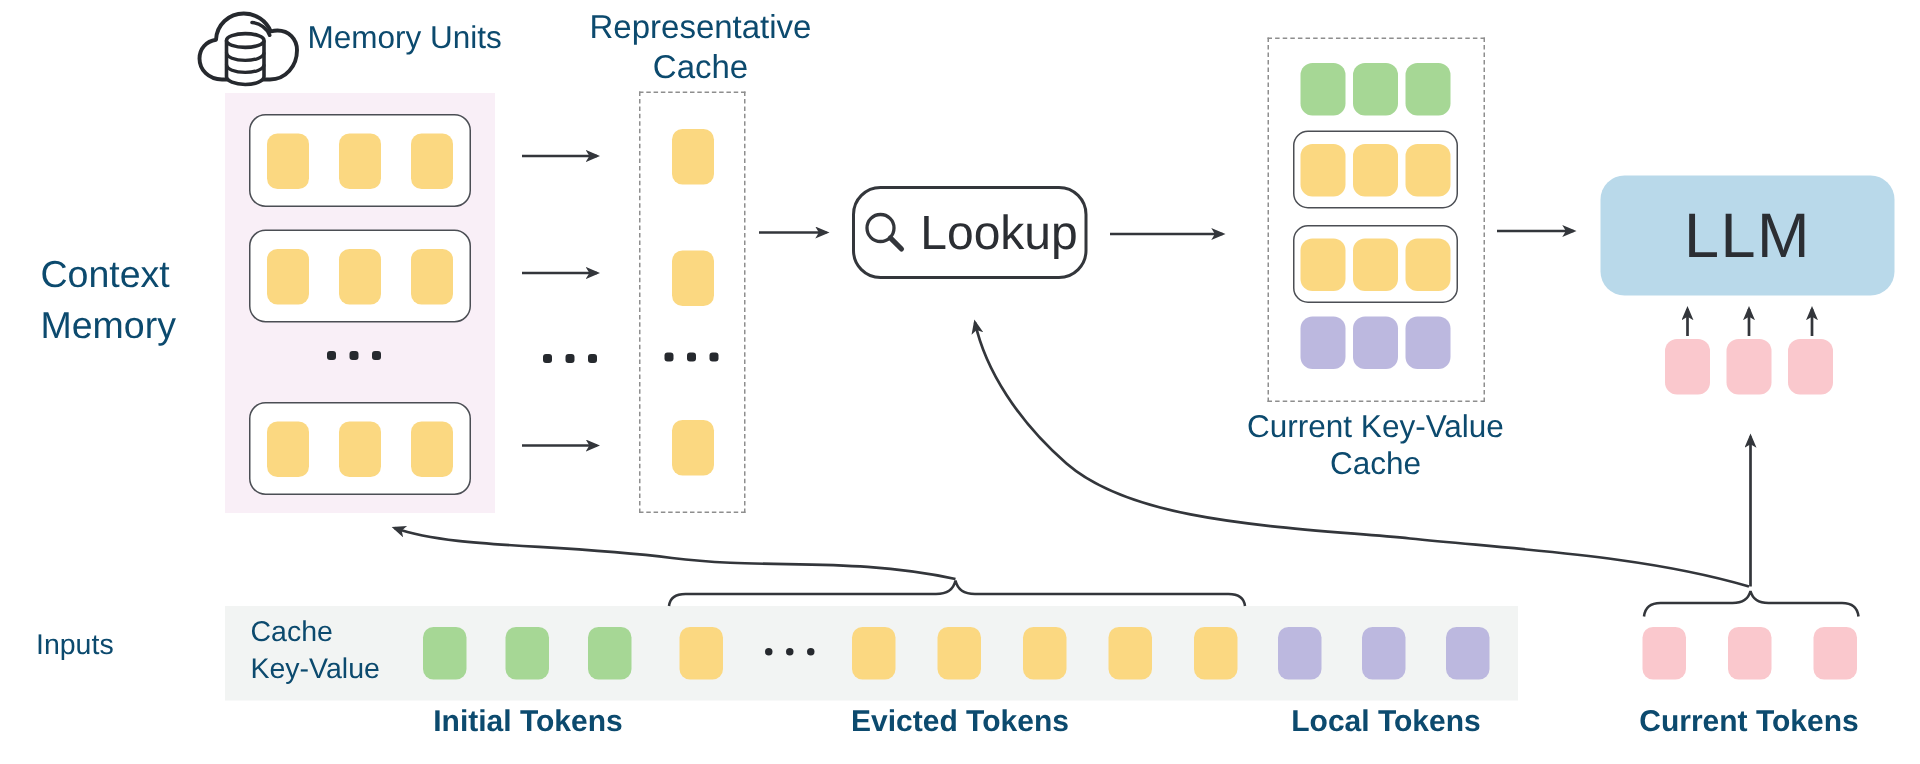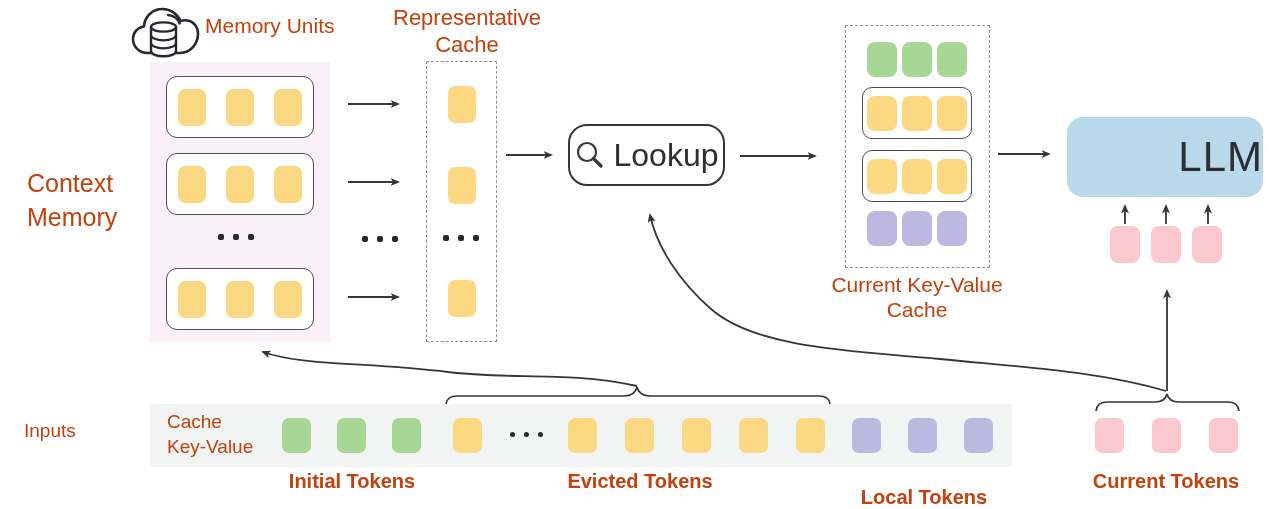--- a/index.html
+++ b/index.html
@@ -1,21 +1,21 @@
 <!DOCTYPE html>
 <html><head>
 <meta charset="utf-8">
 <style>
   html,body{margin:0;padding:0;background:#ffffff;}
   #canvas{
     position:relative;width:1280px;height:509px;background:#ffffff;overflow:hidden;
     font-family:"Liberation Sans","DejaVu Sans",sans-serif;color:#26292e;
   }
   .abs{position:absolute;}
-  .lbl{color:#c2410c;}
+  .lbl{color:#0c4a6e;}
   
   .memory-panel{left:150px;top:62px;width:180px;height:280px;background:#f9eff7;}
   .unit-row{position:absolute;left:16px;width:146px;height:60px;background:#ffffff;
     border:1.4px solid #4b4e54;border-radius:11px;display:flex;align-items:center;
     justify-content:center;gap:20px;}
   .token{border-radius:7px;}
   .tok-mem{width:28px;height:37px;background:#fbd881;}
   
   .rep-box{left:426px;top:61px;width:69px;height:279px;border:1.6px dashed #8e8e8e;}
   .rep-tok{position:absolute;left:21px;width:28px;height:37px;background:#fbd881;border-radius:7px;}
@@ -33,21 +33,21 @@
   .cache-row{position:absolute;display:flex;gap:5px;}
   .tok-cache{width:30px;height:35px;border-radius:8px;}
   .cache-unit{position:absolute;left:16px;width:108px;height:50px;background:#ffffff;
     border:1.4px solid #4b4e54;border-radius:10px;display:flex;align-items:center;
     justify-content:center;gap:5px;}
   .green{background:#a6d795;} .yellow{background:#fbd881;}
   .purple{background:#bcb8df;} .pink{background:#fac8cd;}
   .cache-label{left:810px;top:272px;width:214px;text-align:center;font-size:21px;line-height:25px;}
   
   .llm-box{left:1067px;top:117px;width:196px;height:80px;background:#b9d9ea;border-radius:16px;
-    display:flex;align-items:center;justify-content:flex-end;}
+    display:flex;align-items:center;justify-content:center;}
   .llm-label{font-size:42px;color:#2b2e33;letter-spacing:1px;}
   .llm-tokens{left:1110px;top:226px;display:flex;gap:11px;}
   .tok-llm{width:30px;height:37px;border-radius:8px;background:#fac8cd;}
   
   .context-label{left:27px;top:166px;font-size:25px;line-height:34px;}
   .inputs-label{left:24px;top:420px;font-size:19px;}
   .memory-units-label{left:205px;top:14px;font-size:21px;}
   .rep-label{left:367px;top:4px;width:200px;text-align:center;font-size:22px;line-height:27px;}
   
   .strip{left:150px;top:404px;width:862px;height:63px;background:#f2f4f3;}
@@ -201,21 +201,21 @@
     <span class="token tok-btm purple"></span>
   </div>
   <div class="btm-row" style="left:1095px;gap:28px;">
     <span class="token tok-btm pink"></span>
     <span class="token tok-btm pink"></span>
     <span class="token tok-btm pink"></span>
   </div>
 
   <div class="grp-label lbl" style="left:242px;">Initial Tokens</div>
   <div class="grp-label lbl" style="left:530px;">Evicted Tokens</div>
-  <div class="grp-label lbl" style="left:814px;margin-top:16px;">Local Tokens</div>
+  <div class="grp-label lbl" style="left:814px;">Local Tokens</div>
   <div class="grp-label lbl" style="left:1056px;">Current Tokens</div>
 
   <svg class="overlay" width="1280" height="509" viewBox="0 0 1280 509">
     <defs>
       <marker id="ah" markerUnits="userSpaceOnUse" markerWidth="12" markerHeight="10" refX="7.5" refY="4" orient="auto">
         <path d="M0 0 L9.5 4 L0 8 L2.4 4 Z" fill="#33363b"></path>
       </marker>
     </defs>
     <g stroke="#33363b" stroke-width="1.8" fill="none">
 

